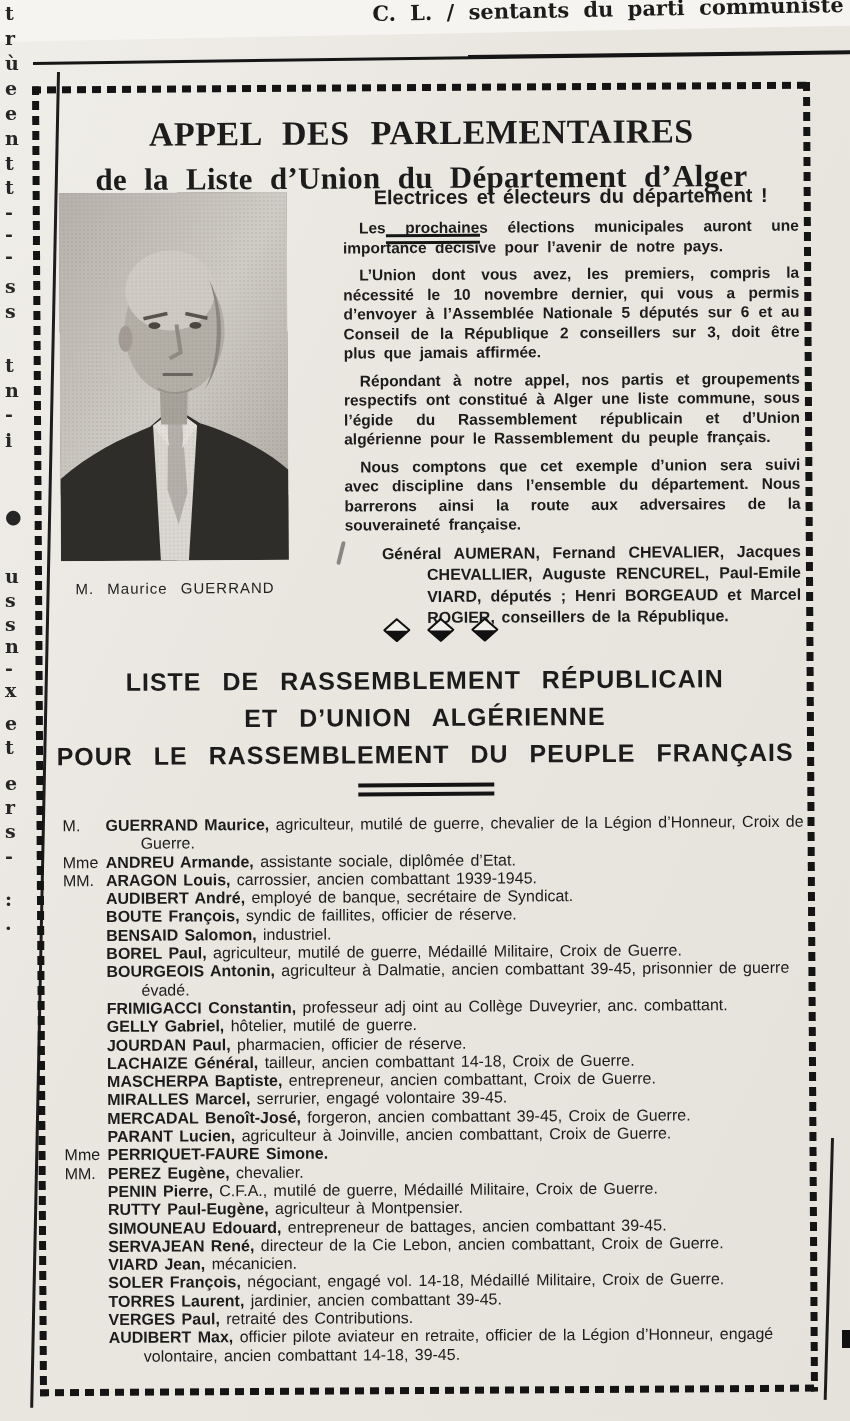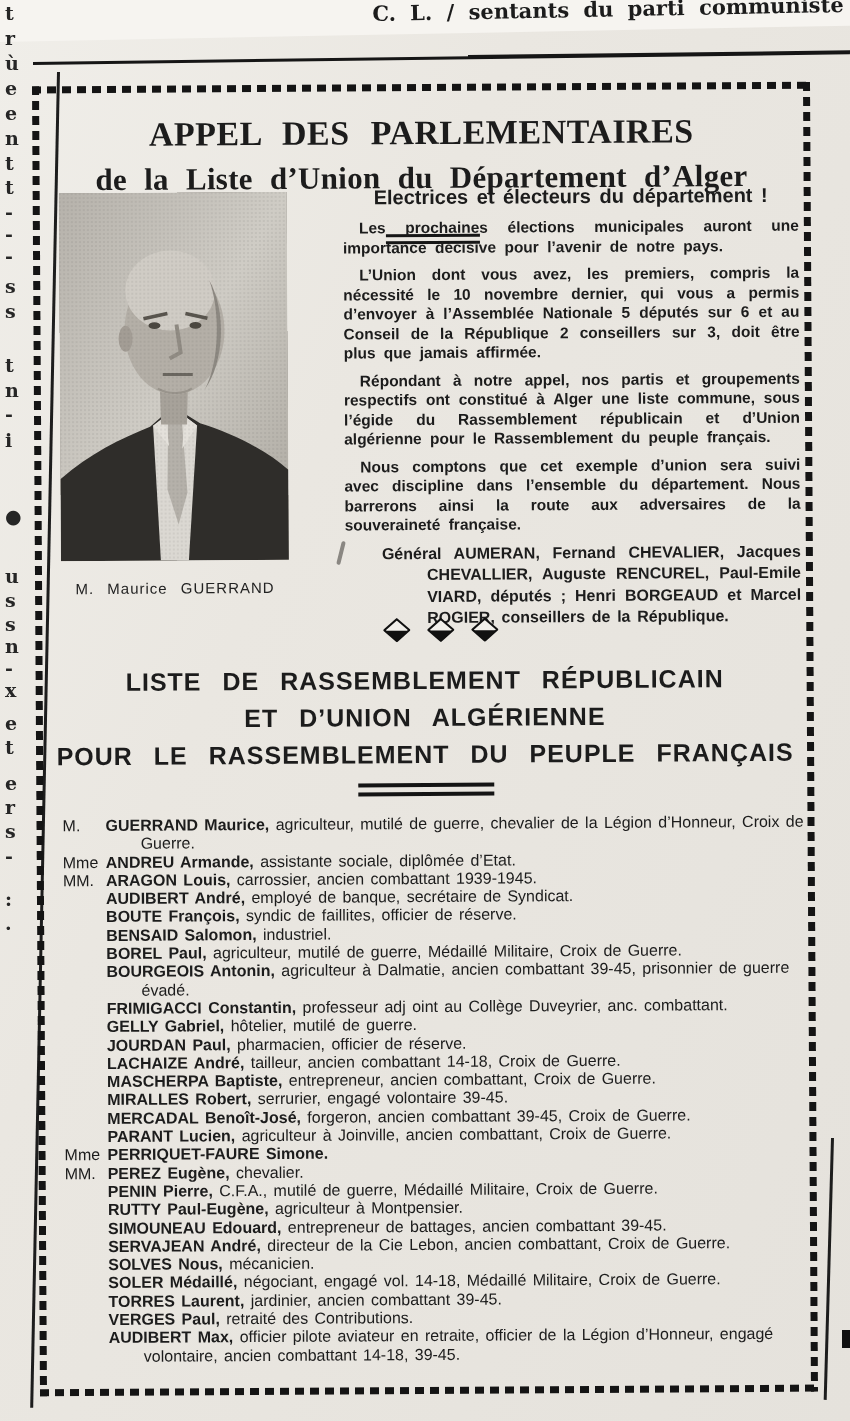--- a/index.html
+++ b/index.html
@@ -263,29 +263,29 @@
 
   <div class="entry">
     <span class="prefix"></span><span class="cname">GELLY Gabriel,</span><span class="cdesc"> hôtelier, mutilé de guerre.</span>
   </div>
 
   <div class="entry">
     <span class="prefix"></span><span class="cname">JOURDAN Paul,</span><span class="cdesc"> pharmacien, officier de réserve.</span>
   </div>
 
   <div class="entry">
-    <span class="prefix"></span><span class="cname">LACHAIZE André,</span><span class="cdesc"> tailleur, ancien combattant 14-18, Croix de Guerre.</span>
+    <span class="prefix"></span><span class="cname">LACHAIZE Général,</span><span class="cdesc"> tailleur, ancien combattant 14-18, Croix de Guerre.</span>
   </div>
 
   <div class="entry">
     <span class="prefix"></span><span class="cname">MASCHERPA Baptiste,</span><span class="cdesc"> entrepreneur, ancien combattant, Croix de Guerre.</span>
   </div>
 
   <div class="entry">
-    <span class="prefix"></span><span class="cname">MIRALLES Robert,</span><span class="cdesc"> serrurier, engagé volontaire 39-45.</span>
+    <span class="prefix"></span><span class="cname">MIRALLES Marcel,</span><span class="cdesc"> serrurier, engagé volontaire 39-45.</span>
   </div>
 
   <div class="entry">
     <span class="prefix"></span><span class="cname">MERCADAL Benoît-José,</span><span class="cdesc"> forgeron, ancien combattant 39-45, Croix de Guerre.</span>
   </div>
 
   <div class="entry">
     <span class="prefix"></span><span class="cname">PARANT Lucien,</span><span class="cdesc"> agriculteur à Joinville, ancien combattant, Croix de Guerre.</span>
   </div>
 
@@ -303,29 +303,29 @@
 
   <div class="entry">
     <span class="prefix"></span><span class="cname">RUTTY Paul-Eugène,</span><span class="cdesc"> agriculteur à Montpensier.</span>
   </div>
 
   <div class="entry">
     <span class="prefix"></span><span class="cname">SIMOUNEAU Edouard,</span><span class="cdesc"> entrepreneur de battages, ancien combattant 39-45.</span>
   </div>
 
   <div class="entry">
-    <span class="prefix"></span><span class="cname">SERVAJEAN André,</span><span class="cdesc"> directeur de la Cie Lebon, ancien combattant, Croix de Guerre.</span>
-  </div>
-
-  <div class="entry">
-    <span class="prefix"></span><span class="cname">SOLVES Nous,</span><span class="cdesc"> mécanicien.</span>
-  </div>
-
-  <div class="entry">
-    <span class="prefix"></span><span class="cname">SOLER Médaillé,</span><span class="cdesc"> négociant, engagé vol. 14-18, Médaillé Militaire, Croix de Guerre.</span>
+    <span class="prefix"></span><span class="cname">SERVAJEAN René,</span><span class="cdesc"> directeur de la Cie Lebon, ancien combattant, Croix de Guerre.</span>
+  </div>
+
+  <div class="entry">
+    <span class="prefix"></span><span class="cname">VIARD Jean,</span><span class="cdesc"> mécanicien.</span>
+  </div>
+
+  <div class="entry">
+    <span class="prefix"></span><span class="cname">SOLER François,</span><span class="cdesc"> négociant, engagé vol. 14-18, Médaillé Militaire, Croix de Guerre.</span>
   </div>
 
   <div class="entry">
     <span class="prefix"></span><span class="cname">TORRES Laurent,</span><span class="cdesc"> jardinier, ancien combattant 39-45.</span>
   </div>
 
   <div class="entry">
     <span class="prefix"></span><span class="cname">VERGES Paul,</span><span class="cdesc"> retraité des Contributions.</span>
   </div>
 

